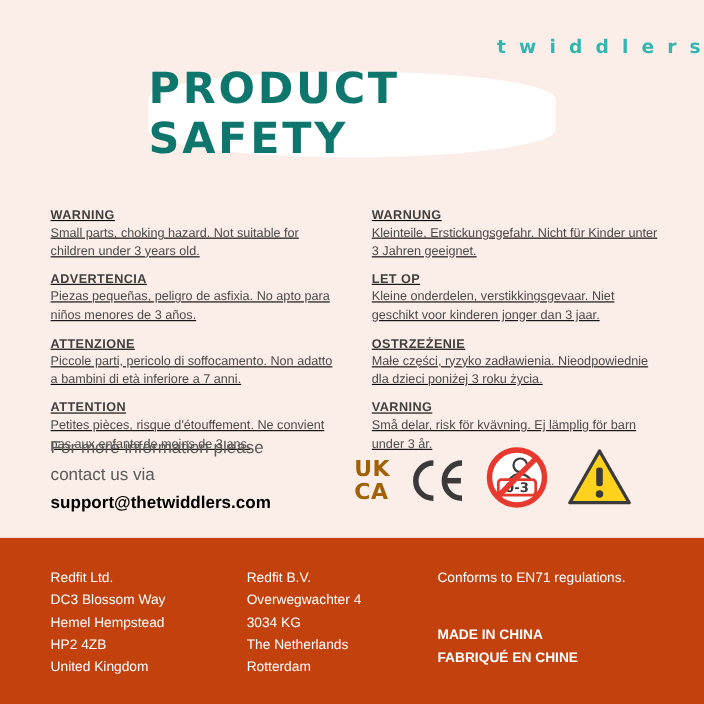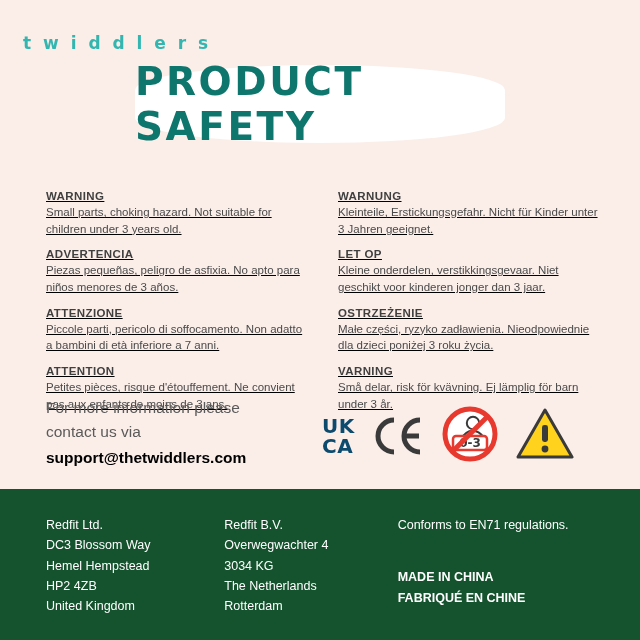--- a/index.html
+++ b/index.html
@@ -16,21 +16,21 @@
   .page {
     position: relative;
     width: 640px;
     height: 640px;
     background: #fbeee9;
     box-sizing: border-box;
   }
 
   
   .brand {
-    text-align: left;
+    text-align: right;
     padding-top: 33px;
     font-size: 17px;
     letter-spacing: 3px;
     color: #33b6b0;
     font-weight: bold;
     font-family: "DejaVu Sans", sans-serif;
     padding-left: 23px;
   }
 
   
@@ -107,21 +107,21 @@
   
   .marks {
     position: absolute;
     left: 322px;
     top: 405px;
     display: flex;
     align-items: center;
     gap: 17px;
   }
   .ukca {
-    color: #0c4a6e;
+    color: #a16207;
     font-size: 20px;
     font-weight: bold;
     line-height: 1.02;
     letter-spacing: 0.5px;
     font-family: "DejaVu Sans", sans-serif;
   }
   .ce {
     display: flex;
     align-items: center;
     gap: 3px;
@@ -131,21 +131,21 @@
   .no03 { display: block; }
   .warning-tri { display: block; }
 
   
   .footer {
     position: absolute;
     left: 0;
     right: 0;
     bottom: 0;
     height: 151px;
-    background: #14532d;
+    background: #c2410c;
   }
   .footer-inner {
     position: relative;
     height: 100%;
     padding: 26px 40px 0 46px;
     display: flex;
     box-sizing: border-box;
   }
   .fcol {
     color: #ffffff;

